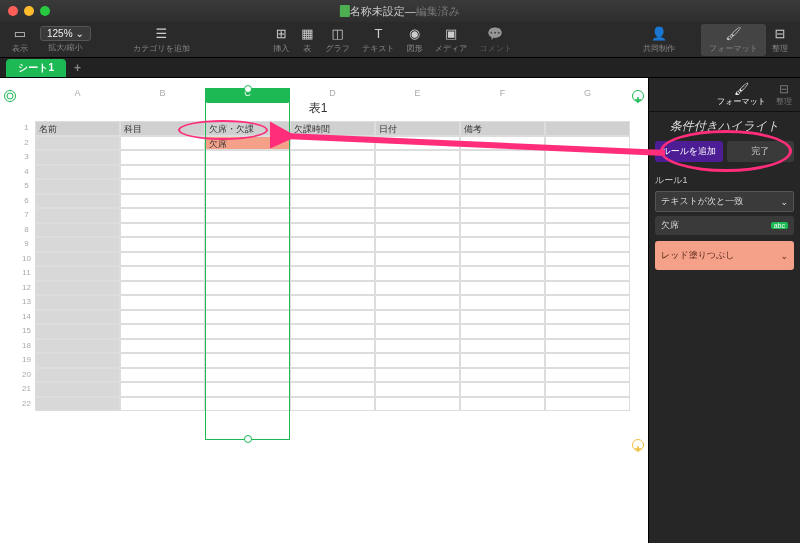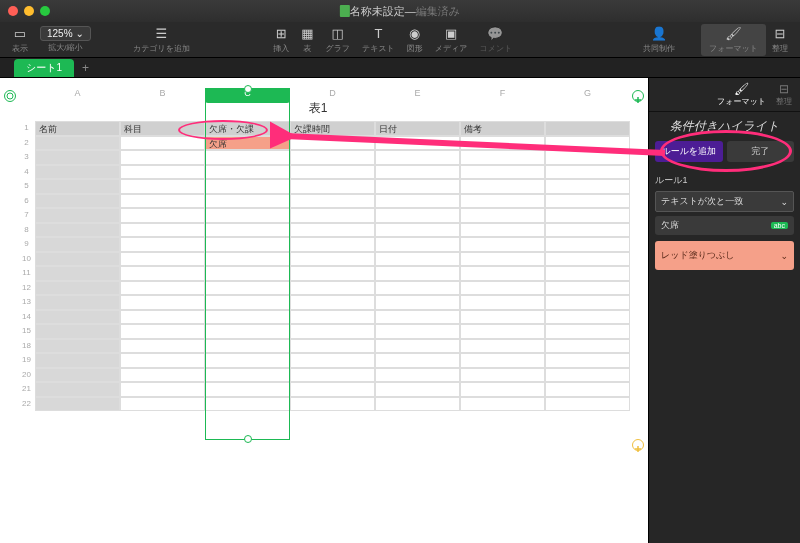--- a/index.html
+++ b/index.html
@@ -9,21 +9,21 @@
 .tl { width:10px; height:10px; border-radius:50%; }
 .tl.r{background:#ff5f56;} .tl.y{background:#ffbd2e;} .tl.g{background:#27c93f;}
 .titlecenter { position:absolute; left:50%; transform:translateX(-50%); display:flex; align-items:center; gap:0; color:#ccc; }
 .titlecenter .doc-icon{width:10px;height:12px;background:#4caf50;border-radius:1px;}
 .titlecenter .edited{color:#777;}
 .toolbar { height:36px; background:#2a2a2a; border-bottom:1px solid #000; display:flex; align-items:center; padding:0 6px; color:#999; font-size:9px; }
 .tb-group { display:flex; flex-direction:column; align-items:center; gap:1px; padding:0 6px; }
 .tb-ico { height:16px; display:flex; align-items:center; justify-content:center; color:#ccc; font-size:13px; }
 .tb-lbl { font-size:8px; color:#888; }
 .zoom { background:#3a3a3a; border:1px solid #555; border-radius:3px; padding:1px 6px; font-size:10px; color:#eee; display:flex; align-items:center; gap:3px; }
-.tabbar { height:20px; background:#222; display:flex; align-items:center; padding-left:14px; border-bottom:1px solid #000; }
+.tabbar { height:20px; background:#222; display:flex; align-items:center; padding-left:6px; border-bottom:1px solid #000;font-weight:bold; }
 .sheet-tab { background:#1db954; color:#fff; font-size:10px; padding:2px 12px; border-radius:4px 4px 0 0; }
 .add-tab { color:#888; padding:0 8px; font-size:12px; }
 .main { display:flex; height:calc(543px - 22px - 36px - 20px); }
 .canvas { flex:1; background:#fff; position:relative; overflow:hidden; }
 .table-title { text-align:center; font-size:12px; color:#333; padding:14px 0 6px; }
 .grid { position:absolute; left:18px; top:10px; right:18px; }
 .colhead { display:flex; height:15px; }
 .corner { width:17px; background:#fff; }
 .ch { flex:1; text-align:center; font-size:9px; color:#aaa; border:0; background:#fff; position:relative; }
 .ch.active { background:#1db954; color:#fff; border-radius:3px; }

